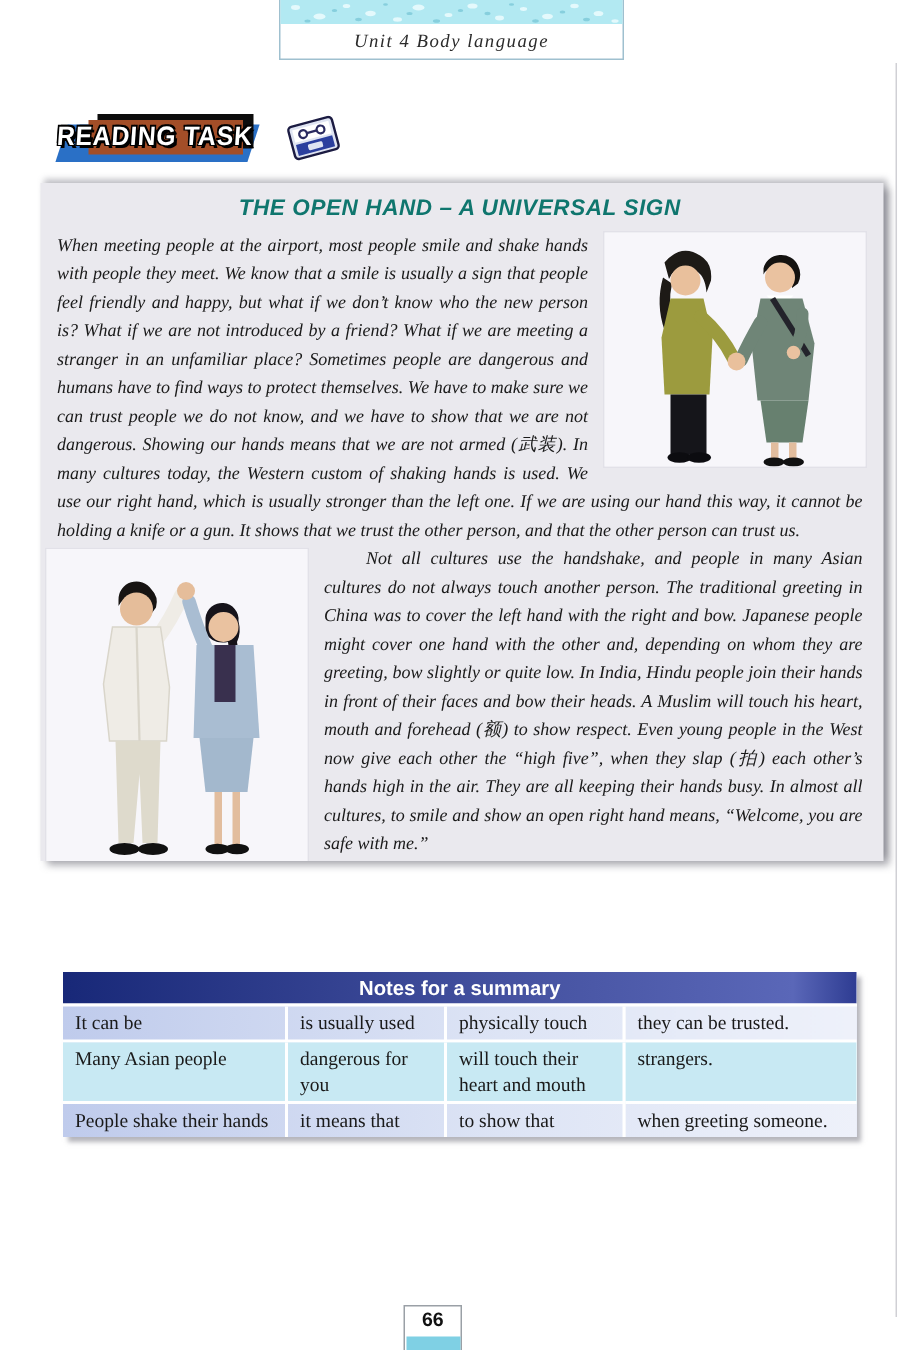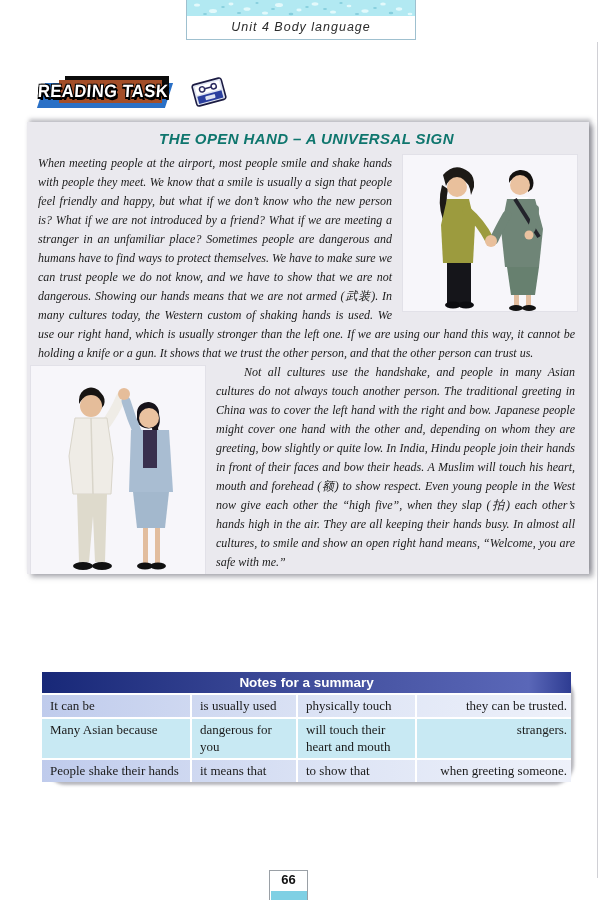--- a/index.html
+++ b/index.html
@@ -8,21 +8,21 @@
     font-family:"Liberation Serif",serif;color:#1a1a1a;overflow:hidden;
   }
   
   .unit-box{
     position:absolute;left:186px;top:0;width:230px;height:40px;
     border:1px solid #9fc0cf;border-top:none;box-sizing:border-box;background:#fff;
   }
   .droplets{height:16px;overflow:hidden;background:#b2e9f2;}
   .unit-label{
     height:22px;line-height:22px;text-align:center;
-    font-family:Liberation Sans, sans-serif;font-style:italic;font-size:12.5px;
+    font-family:Liberation Serif, serif;font-style:italic;font-size:12.5px;
     letter-spacing:1px;color:#2b2b2b;
   }
   
   .banner{position:absolute;left:37px;top:76px;width:140px;height:34px;}
   .banner-blue{
     position:absolute;left:4px;top:7px;width:128px;height:25px;
     background:#2a70c6;transform:skewX(-18deg);
   }
   .banner-black{position:absolute;left:28px;top:0;width:104px;height:23px;background:#0c0c0c;}
   .banner-brown{position:absolute;left:22px;top:4px;width:103px;height:23px;background:#a34e28;}
@@ -50,36 +50,35 @@
   .photo1{float:right;width:176px;height:158px;margin:0 -3px 6px 10px;}
   .photo2{float:left;width:176px;height:213px;margin:2px 10px 0 -8px;}
   
   .instruction{
     position:absolute;left:38px;top:583px;width:549px;margin:0;
     font-family:"Liberation Sans",sans-serif;font-size:13.5px;line-height:20px;
     text-align:justify;color:#141414;
   }
   
   .notes-table{
-    position:absolute;left:42px;top:672px;width:529px;
+    position:absolute;left:42px;top:648px;width:529px;
     border-collapse:separate;border-spacing:0;table-layout:fixed;
     box-shadow:3px 3px 3px rgba(110,110,122,.5);
-    border-radius:21px;
   }
   .notes-table th{
     background:linear-gradient(to right,#182878 0%,#44519f 55%,#5a67b8 92%,#2e3c92 100%);
     color:#fff;font-family:"Liberation Sans",sans-serif;font-weight:bold;font-size:13.5px;
     height:21px;padding:0;text-align:center;border-bottom:2px solid #fff;
   }
   .notes-table td{
     font-size:13px;line-height:17px;vertical-align:top;
     padding:2px 4px 3px 8px;white-space:pre-line;
     border-right:2px solid #fff;border-bottom:2px solid #fff;
   }
-  .notes-table td:last-child{border-right:none;text-align:right;}
+  .notes-table td:last-child{border-right:none;}
   .notes-table tr:last-child td{border-bottom:none;}
   tr.row-peri{background:linear-gradient(to right,#bfcbec 0%,#dde4f5 55%,#eef1fa 100%);}
   tr.row-cyan{background:#c8e9f3;}
   
   .edge-line{position:absolute;left:597px;top:42px;width:1px;height:836px;background:#c4c4ca;opacity:.8;}
   .pagenum-box{
     position:absolute;left:269px;top:870px;width:39px;height:32px;box-sizing:border-box;
     background:#fff;border:1px solid #9aa0a6;text-align:center;line-height:18px;
     font-family:"Liberation Sans",sans-serif;font-weight:bold;font-size:13px;color:#111;
   }
@@ -231,21 +230,21 @@
         </tr>
     </thead>
     <tbody>
       <tr class="row-peri">
         <td>It can be</td>
         <td>is usually used</td>
         <td>physically touch</td>
         <td>they can be trusted.</td>
       </tr>
       <tr class="row-cyan">
-        <td>Many Asian because</td>
+        <td>Many Asian people</td>
         <td>dangerous for you</td>
         <td>will touch their
 heart and mouth</td>
         <td>strangers.</td>
       </tr>
       <tr class="row-peri">
         <td>People shake their hands</td>
         <td>it means that</td>
         <td>to show that</td>
         <td>when greeting someone.</td>

